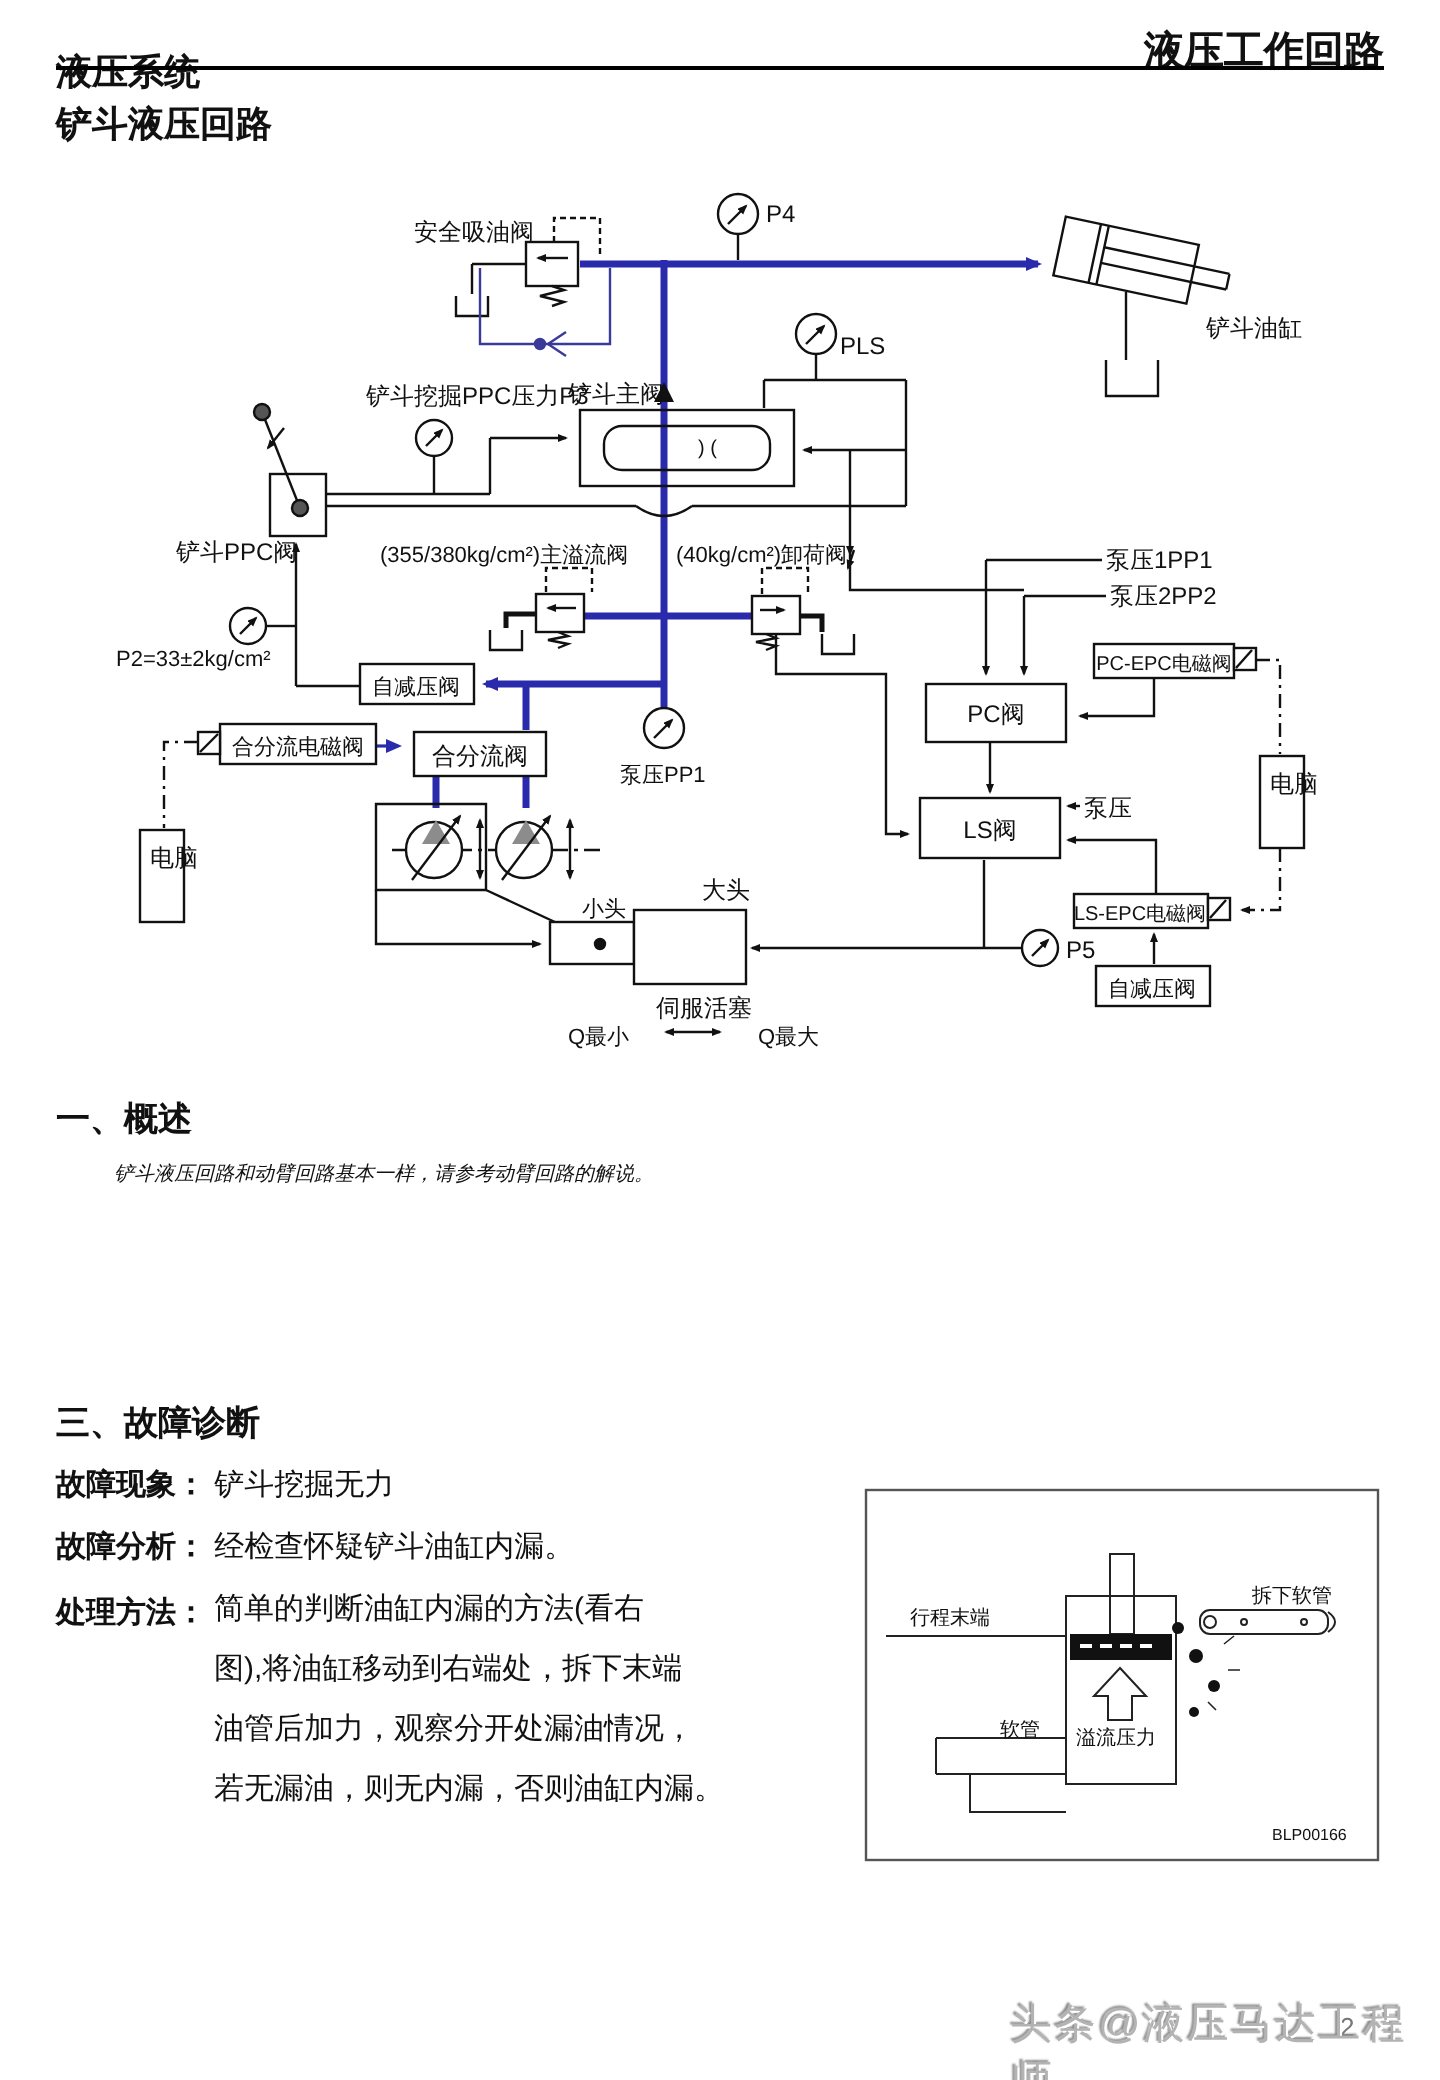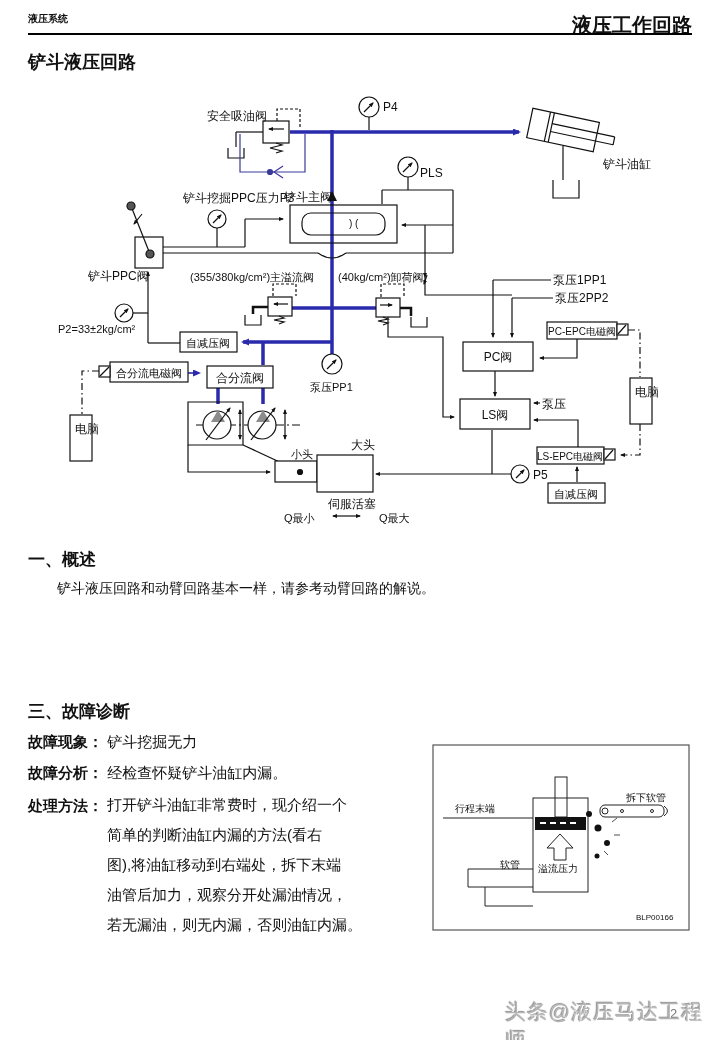--- a/index.html
+++ b/index.html
@@ -1,28 +1,28 @@
 <!DOCTYPE html>
 <html><head>
 <meta charset="utf-8">
 <style>
   html,body{margin:0;padding:0;background:#fff;}
   .page{position:relative;width:720px;height:1040px;background:#fff;overflow:hidden;
         font-family:"Liberation Sans","DejaVu Sans",sans-serif;color:#111;}
-  .hdr-left{position:absolute;left:28px;top:12px;font-size:10px;font-weight:bold;}
+  .hdr-left{position:absolute;left:28px;top:24px;font-size:18px;font-weight:bold;}
   .hdr-right{position:absolute;right:28px;top:12px;font-size:20px;font-weight:bold;}
   .rule{position:absolute;left:28px;right:28px;top:33px;border-top:2px solid #000;}
   .title{position:absolute;left:28px;top:50px;font-size:18px;font-weight:bold;}
   svg.layer{position:absolute;left:0;top:0;}
   svg text{font-family:"Liberation Sans","DejaVu Sans",sans-serif;fill:#111;}
   .computer{position:absolute;width:34px;font-size:12px;line-height:20px;text-align:center;
             word-break:break-all;z-index:3;}
   .sec-h{position:absolute;font-size:17px;font-weight:bold;}
   .sec-note{font-size:13px;font-weight:normal;}
-  .sec-body{position:absolute;font-size:14px;}
+  .sec-body{position:absolute;font-size:10px;font-style:italic;}
   .diag-row{position:absolute;font-size:15px;white-space:nowrap;}
   .diag-label{font-weight:bold;}
   .method-lines{position:absolute;left:107px;font-size:15px;}
   .method-lines div{line-height:30px;height:30px;}
   .watermark{position:absolute;left:505px;top:998px;font-size:21px;color:#b3b3b3;
              letter-spacing:1px;z-index:5;text-shadow:1px 1px 0 #fff,-1px -1px 1px #8c8c8c;}
   .pagenum{position:absolute;left:670px;top:1006px;font-size:13px;color:#777;z-index:4;}
 </style>
 </head>
 <body>
@@ -329,21 +329,20 @@
     <span>铲斗挖掘无力</span>
   </div>
   <div class="diag-row" style="left:28px;top:764px;">
     <span class="diag-label">故障分析：</span>
     <span>经检查怀疑铲斗油缸内漏。</span>
   </div>
   <div class="diag-row" style="left:28px;top:797px;">
     <span class="diag-label">处理方法：</span>
   </div>
   <div class="method-lines" style="top:790px;">
-    <div>打开铲斗油缸非常费时，现介绍一个</div>
     <div>简单的判断油缸内漏的方法(看右</div>
     <div>图),将油缸移动到右端处，拆下末端</div>
     <div>油管后加力，观察分开处漏油情况，</div>
     <div>若无漏油，则无内漏，否则油缸内漏。</div>
   </div>
 
   <div class="pagenum">2</div>
   <div class="watermark">头条@液压马达工程师</div>
 
 </div>

